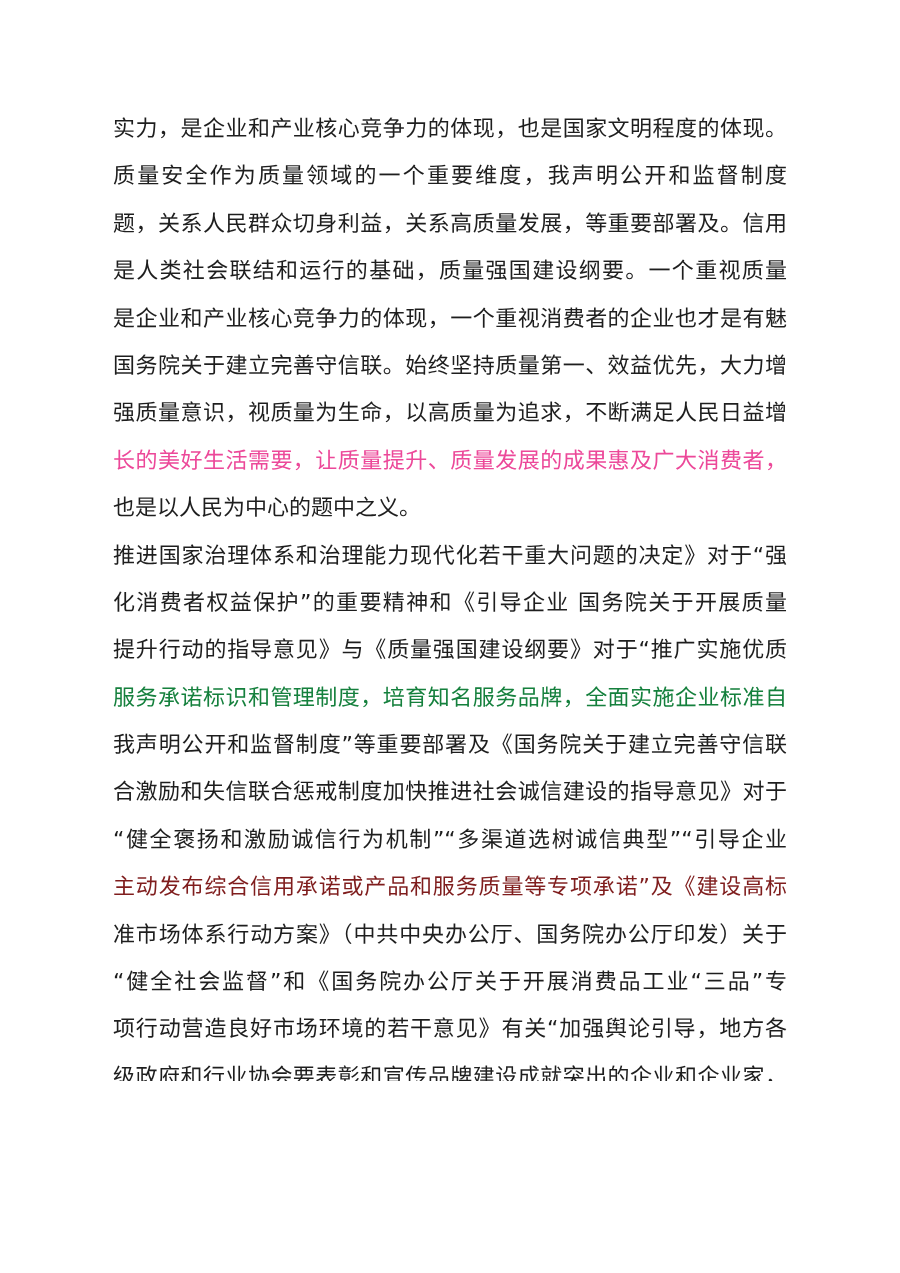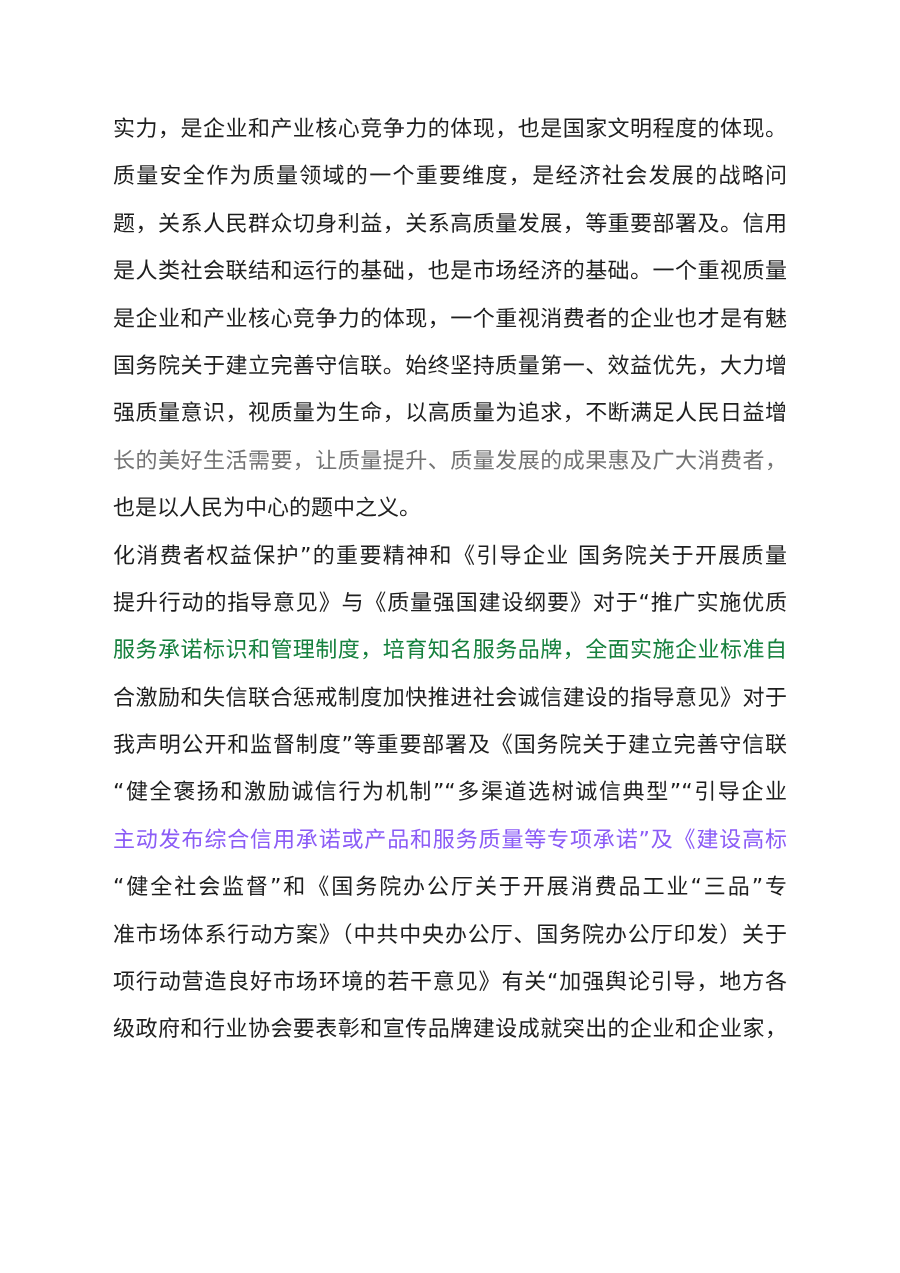--- a/index.html
+++ b/index.html
@@ -50,34 +50,35 @@
     letter-spacing: 3px;
     font-family: "DejaVu Serif", "Liberation Serif", serif;
   }
 </style>
 </head>
 <body>
 
 <div class="page" style="background: rgb(255, 255, 255);">
   <div class="doc-body">
       <div class="doc-line" style="color: rgb(30, 30, 30);">实力，是企业和产业核心竞争力的体现，也是国家文明程度的体现。</div>
-      <div class="doc-line" style="color: rgb(30, 30, 30);">质量安全作为质量领域的一个重要维度，是经济社会发展的战略问</div>
+      <div class="doc-line" style="color: rgb(30, 30, 30);">质量安全作为质量领域的一个重要维度，我声明公开和监督制度</div>
       <div class="doc-line" style="color: rgb(30, 30, 30);">题，关系人民群众切身利益，关系高质量发展，等重要部署及。信用</div>
-      <div class="doc-line" style="color: rgb(30, 30, 30);">是人类社会联结和运行的基础，也是市场经济的基础。一个重视质量</div>
+      <div class="doc-line" style="color: rgb(30, 30, 30);">是人类社会联结和运行的基础，质量强国建设纲要。一个重视质量</div>
       <div class="doc-line" style="color: rgb(30, 30, 30);">是企业和产业核心竞争力的体现，一个重视消费者的企业也才是有魅</div>
       <div class="doc-line" style="color: rgb(30, 30, 30);">国务院关于建立完善守信联。始终坚持质量第一、效益优先，大力增</div>
       <div class="doc-line" style="color: rgb(30, 30, 30);">强质量意识，视质量为生命，以高质量为追求，不断满足人民日益增</div>
-      <div class="doc-line" style="color: #737373;">长的美好生活需要，让质量提升、质量发展的成果惠及广大消费者，</div>
+      <div class="doc-line" style="color: #ec4899;">长的美好生活需要，让质量提升、质量发展的成果惠及广大消费者，</div>
       <div class="doc-line short" style="color: rgb(30, 30, 30);">也是以人民为中心的题中之义。</div>
+      <div class="doc-line" style="color: rgb(30, 30, 30);">推进国家治理体系和治理能力现代化若干重大问题的决定》对于“强</div>
       <div class="doc-line" style="color: rgb(30, 30, 30);">化消费者权益保护”的重要精神和《引导企业 国务院关于开展质量</div>
       <div class="doc-line" style="color: rgb(30, 30, 30);">提升行动的指导意见》与《质量强国建设纲要》对于“推广实施优质</div>
       <div class="doc-line" style="color: #15803d;">服务承诺标识和管理制度，培育知名服务品牌，全面实施企业标准自</div>
+      <div class="doc-line" style="color: rgb(30, 30, 30);">我声明公开和监督制度”等重要部署及《国务院关于建立完善守信联</div>
       <div class="doc-line" style="color: rgb(30, 30, 30);">合激励和失信联合惩戒制度加快推进社会诚信建设的指导意见》对于</div>
-      <div class="doc-line" style="color: rgb(30, 30, 30);">我声明公开和监督制度”等重要部署及《国务院关于建立完善守信联</div>
       <div class="doc-line" style="color: rgb(30, 30, 30);">“健全褒扬和激励诚信行为机制”“多渠道选树诚信典型”“引导企业</div>
-      <div class="doc-line" style="color: #8b5cf6;">主动发布综合信用承诺或产品和服务质量等专项承诺”及《建设高标</div>
+      <div class="doc-line" style="color: #7f1d1d;">主动发布综合信用承诺或产品和服务质量等专项承诺”及《建设高标</div>
+      <div class="doc-line" style="color: rgb(30, 30, 30);">准市场体系行动方案》（中共中央办公厅、国务院办公厅印发）关于</div>
       <div class="doc-line" style="color: rgb(30, 30, 30);">“健全社会监督”和《国务院办公厅关于开展消费品工业“三品”专</div>
-      <div class="doc-line" style="color: rgb(30, 30, 30);">准市场体系行动方案》（中共中央办公厅、国务院办公厅印发）关于</div>
       <div class="doc-line" style="color: rgb(30, 30, 30);">项行动营造良好市场环境的若干意见》有关“加强舆论引导，地方各</div>
       <div class="doc-line" style="color: rgb(30, 30, 30);">级政府和行业协会要表彰和宣传品牌建设成就突出的企业和企业家，</div>
     </div>
   <div class="footer-page-number" style="color: rgb(30, 30, 30);">— 7 —</div>
 </div>
 
 </body></html>

